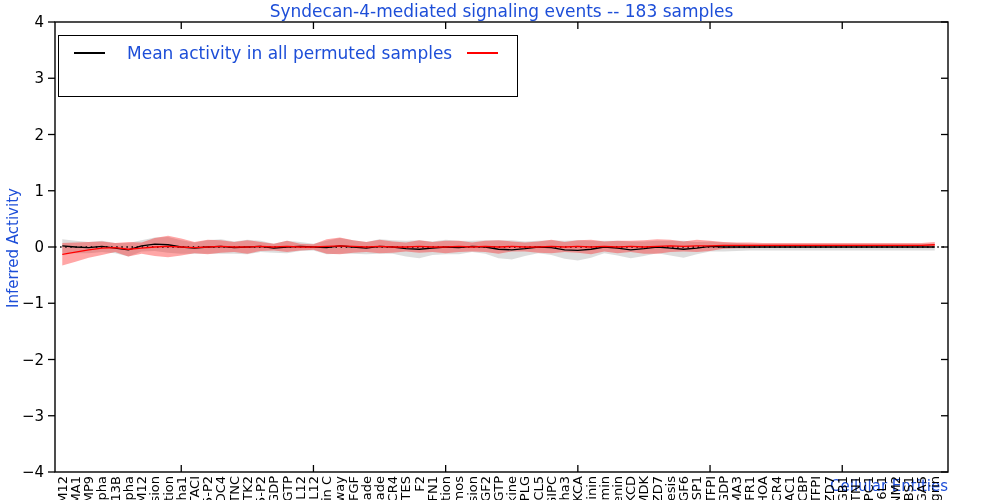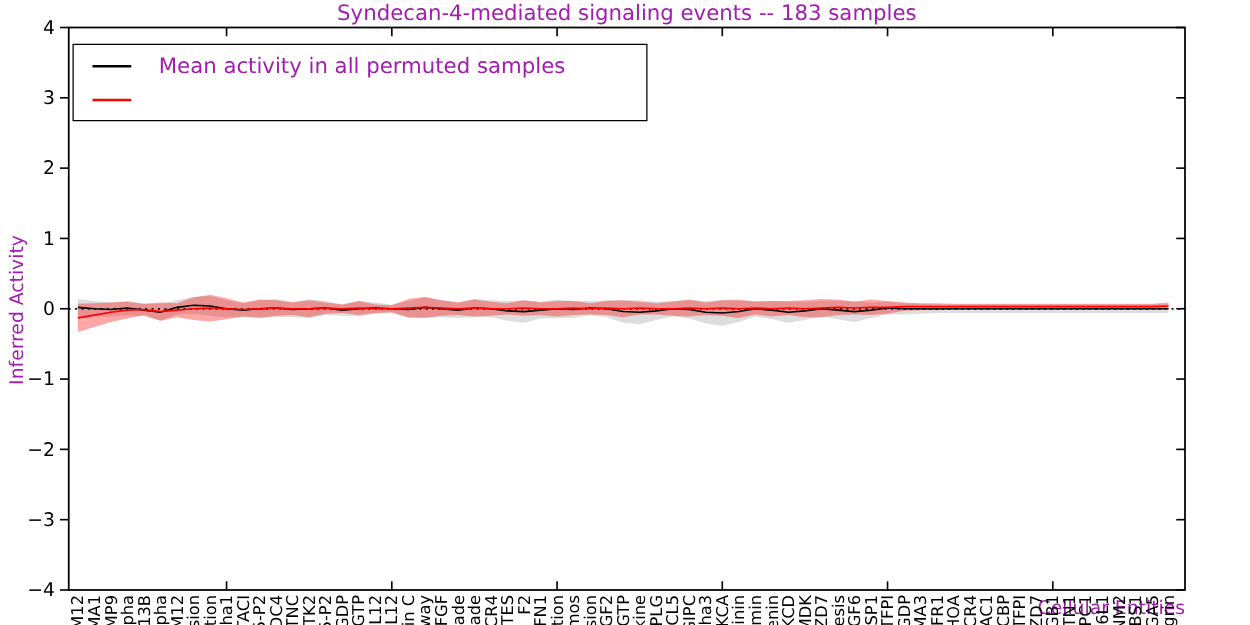--- a/index.html
+++ b/index.html
@@ -1,37 +1,37 @@
 <!DOCTYPE html>
 <html><head>
 <meta charset="utf-8">
 <style>
   html,body{margin:0;padding:0;background:#fff;}
   .figure{
     position:relative;width:1000px;height:500px;background:#fff;
-    font-family:"DejaVu Sans",sans-serif;color:#a21caf;overflow:hidden;
+    font-family:"DejaVu Sans",sans-serif;color:#1d4ed8;overflow:hidden;
   }
   .title{
     position:absolute;left:55px;top:0;width:893px;text-align:center;
     font-size:17px;line-height:22px;white-space:nowrap;
   }
   .ylabel{
     position:absolute;left:-57px;top:239px;width:140px;text-align:center;
     font-size:15px;transform:rotate(-90deg);transform-origin:center;white-space:nowrap;
   }
   .xlabel{
     position:absolute;left:55px;top:477px;width:893px;text-align:right;
     font-size:15px;white-space:nowrap;
   }
   #plot{position:absolute;left:0;top:0;}
   #plot text{font-family:"DejaVu Sans",sans-serif;fill:#000;}
   .legend{
     position:absolute;left:58px;top:35px;width:460px;height:62px;
     border:1.4px solid #000;background:#fff;box-sizing:border-box;
-    display:flex;flex-direction:column;justify-content:space-around;padding:3px 0;
+    display:flex;flex-direction:row;justify-content:space-around;padding:3px 0;
   }
   .legend-row{display:flex;align-items:center;height:28px;}
   .legend-line{display:inline-block;width:31px;height:2px;margin-left:15px;margin-right:22px;flex:0 0 auto;}
   .legend-label{font-size:17px;white-space:nowrap;}
 </style>
 </head>
 <body>
 
 <div class="figure">
   <div class="title">Syndecan-4-mediated signaling events -- 183 samples</div>

